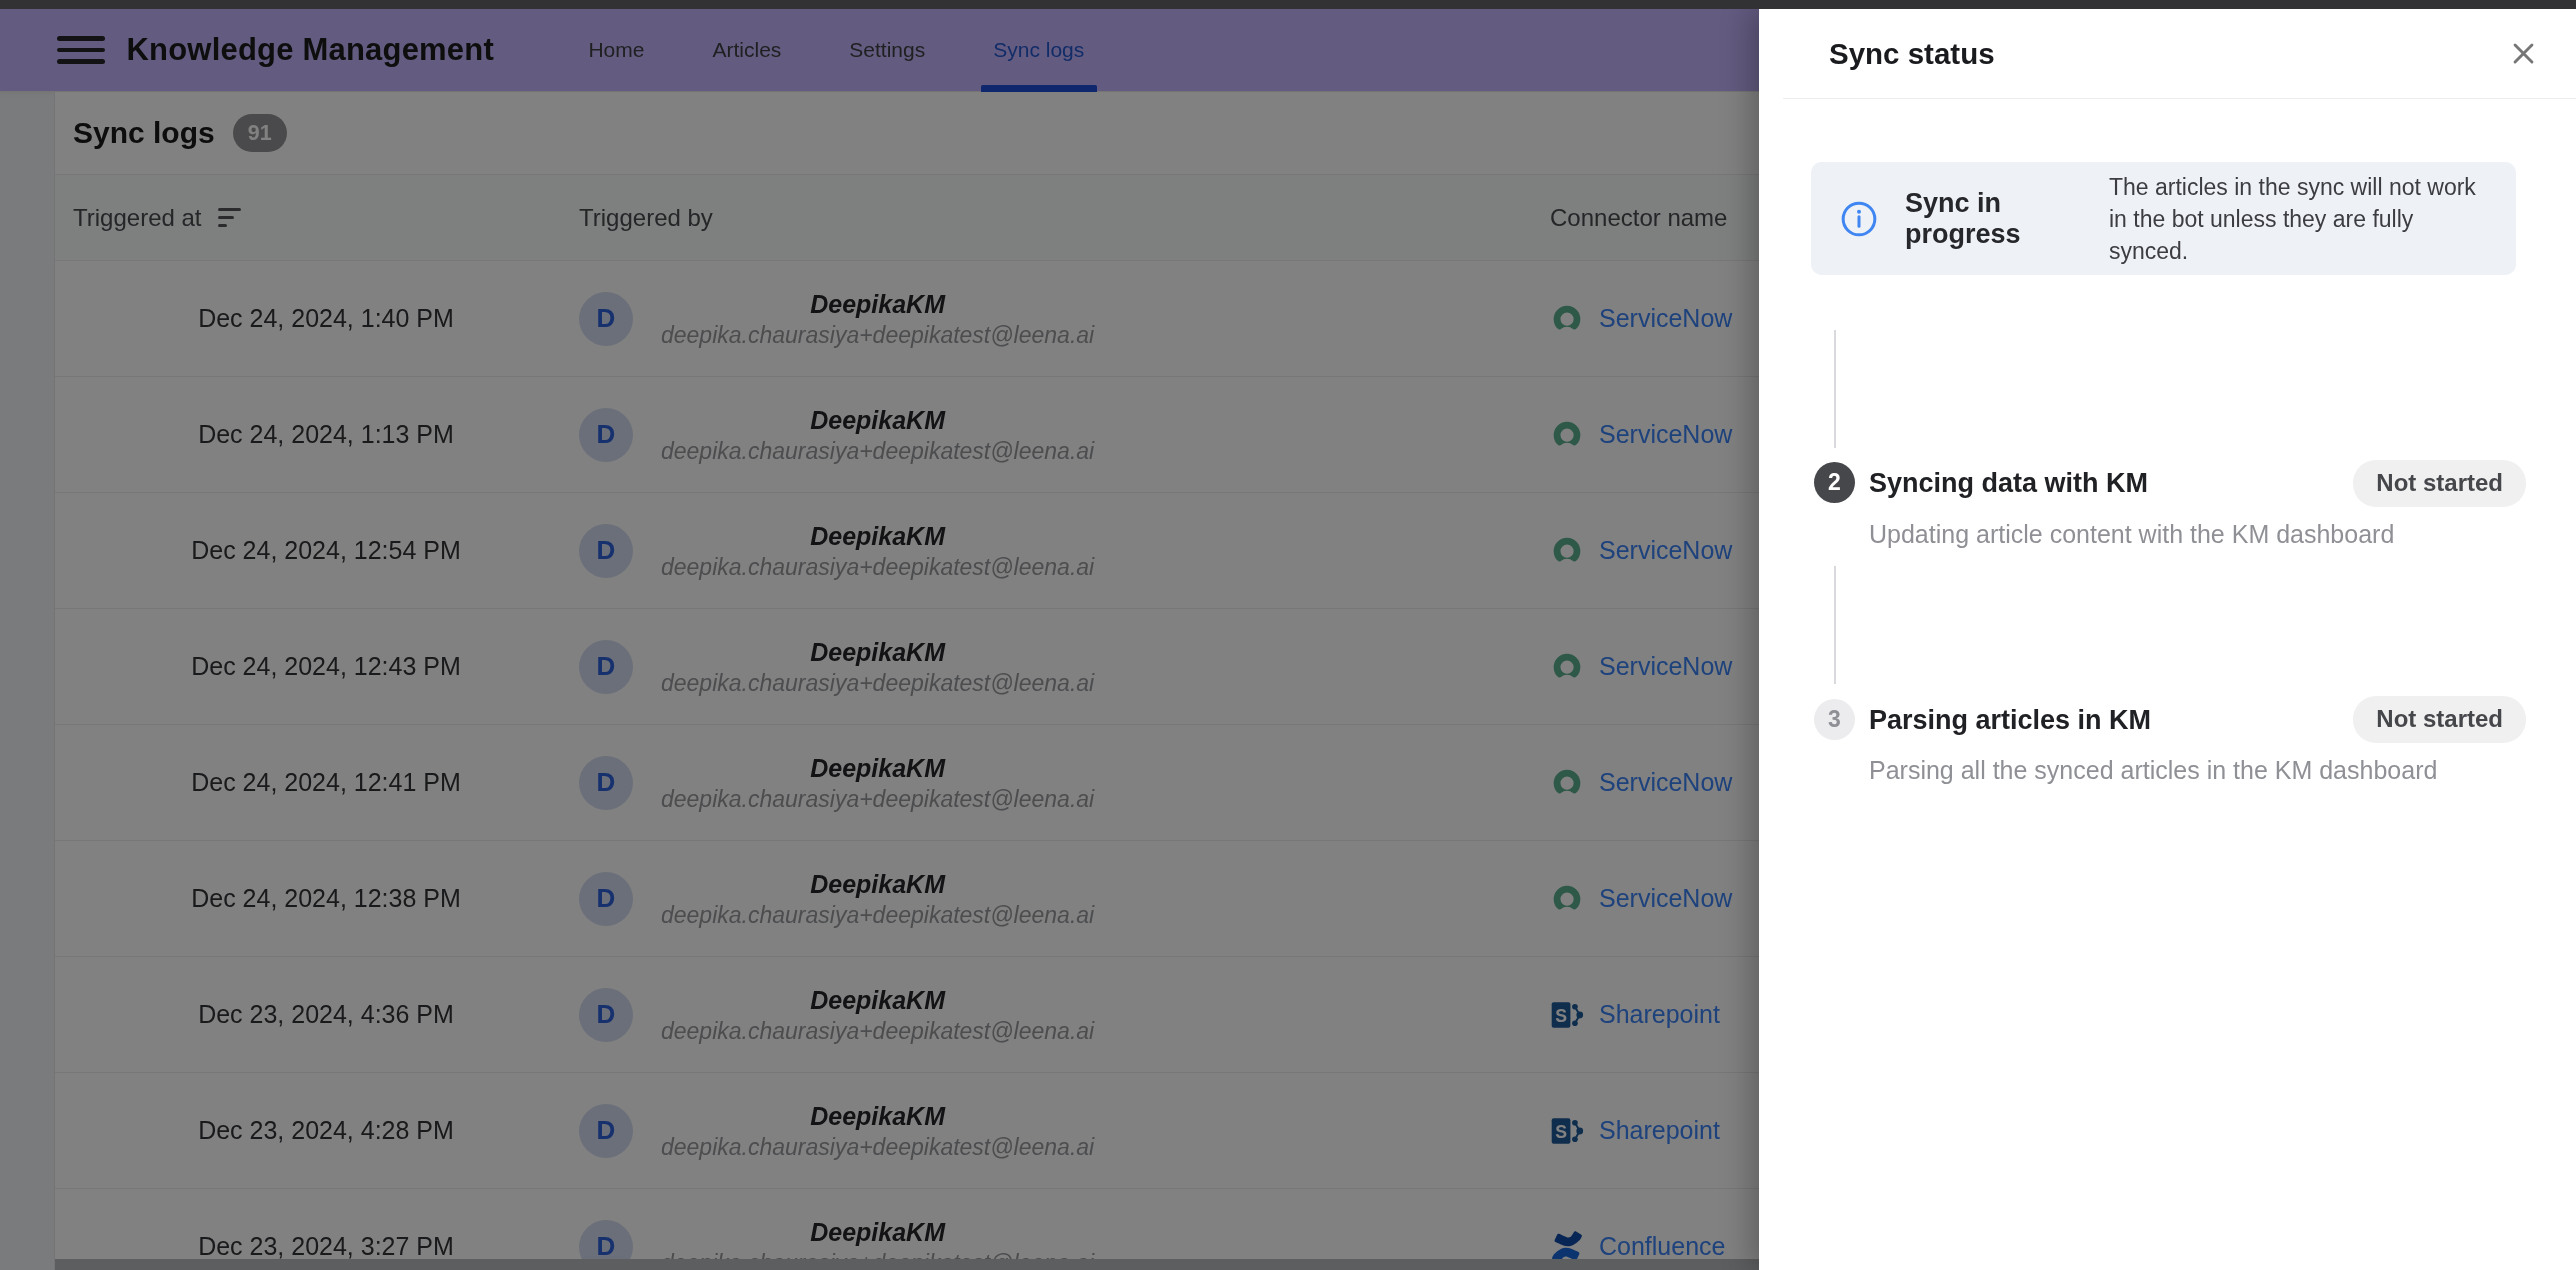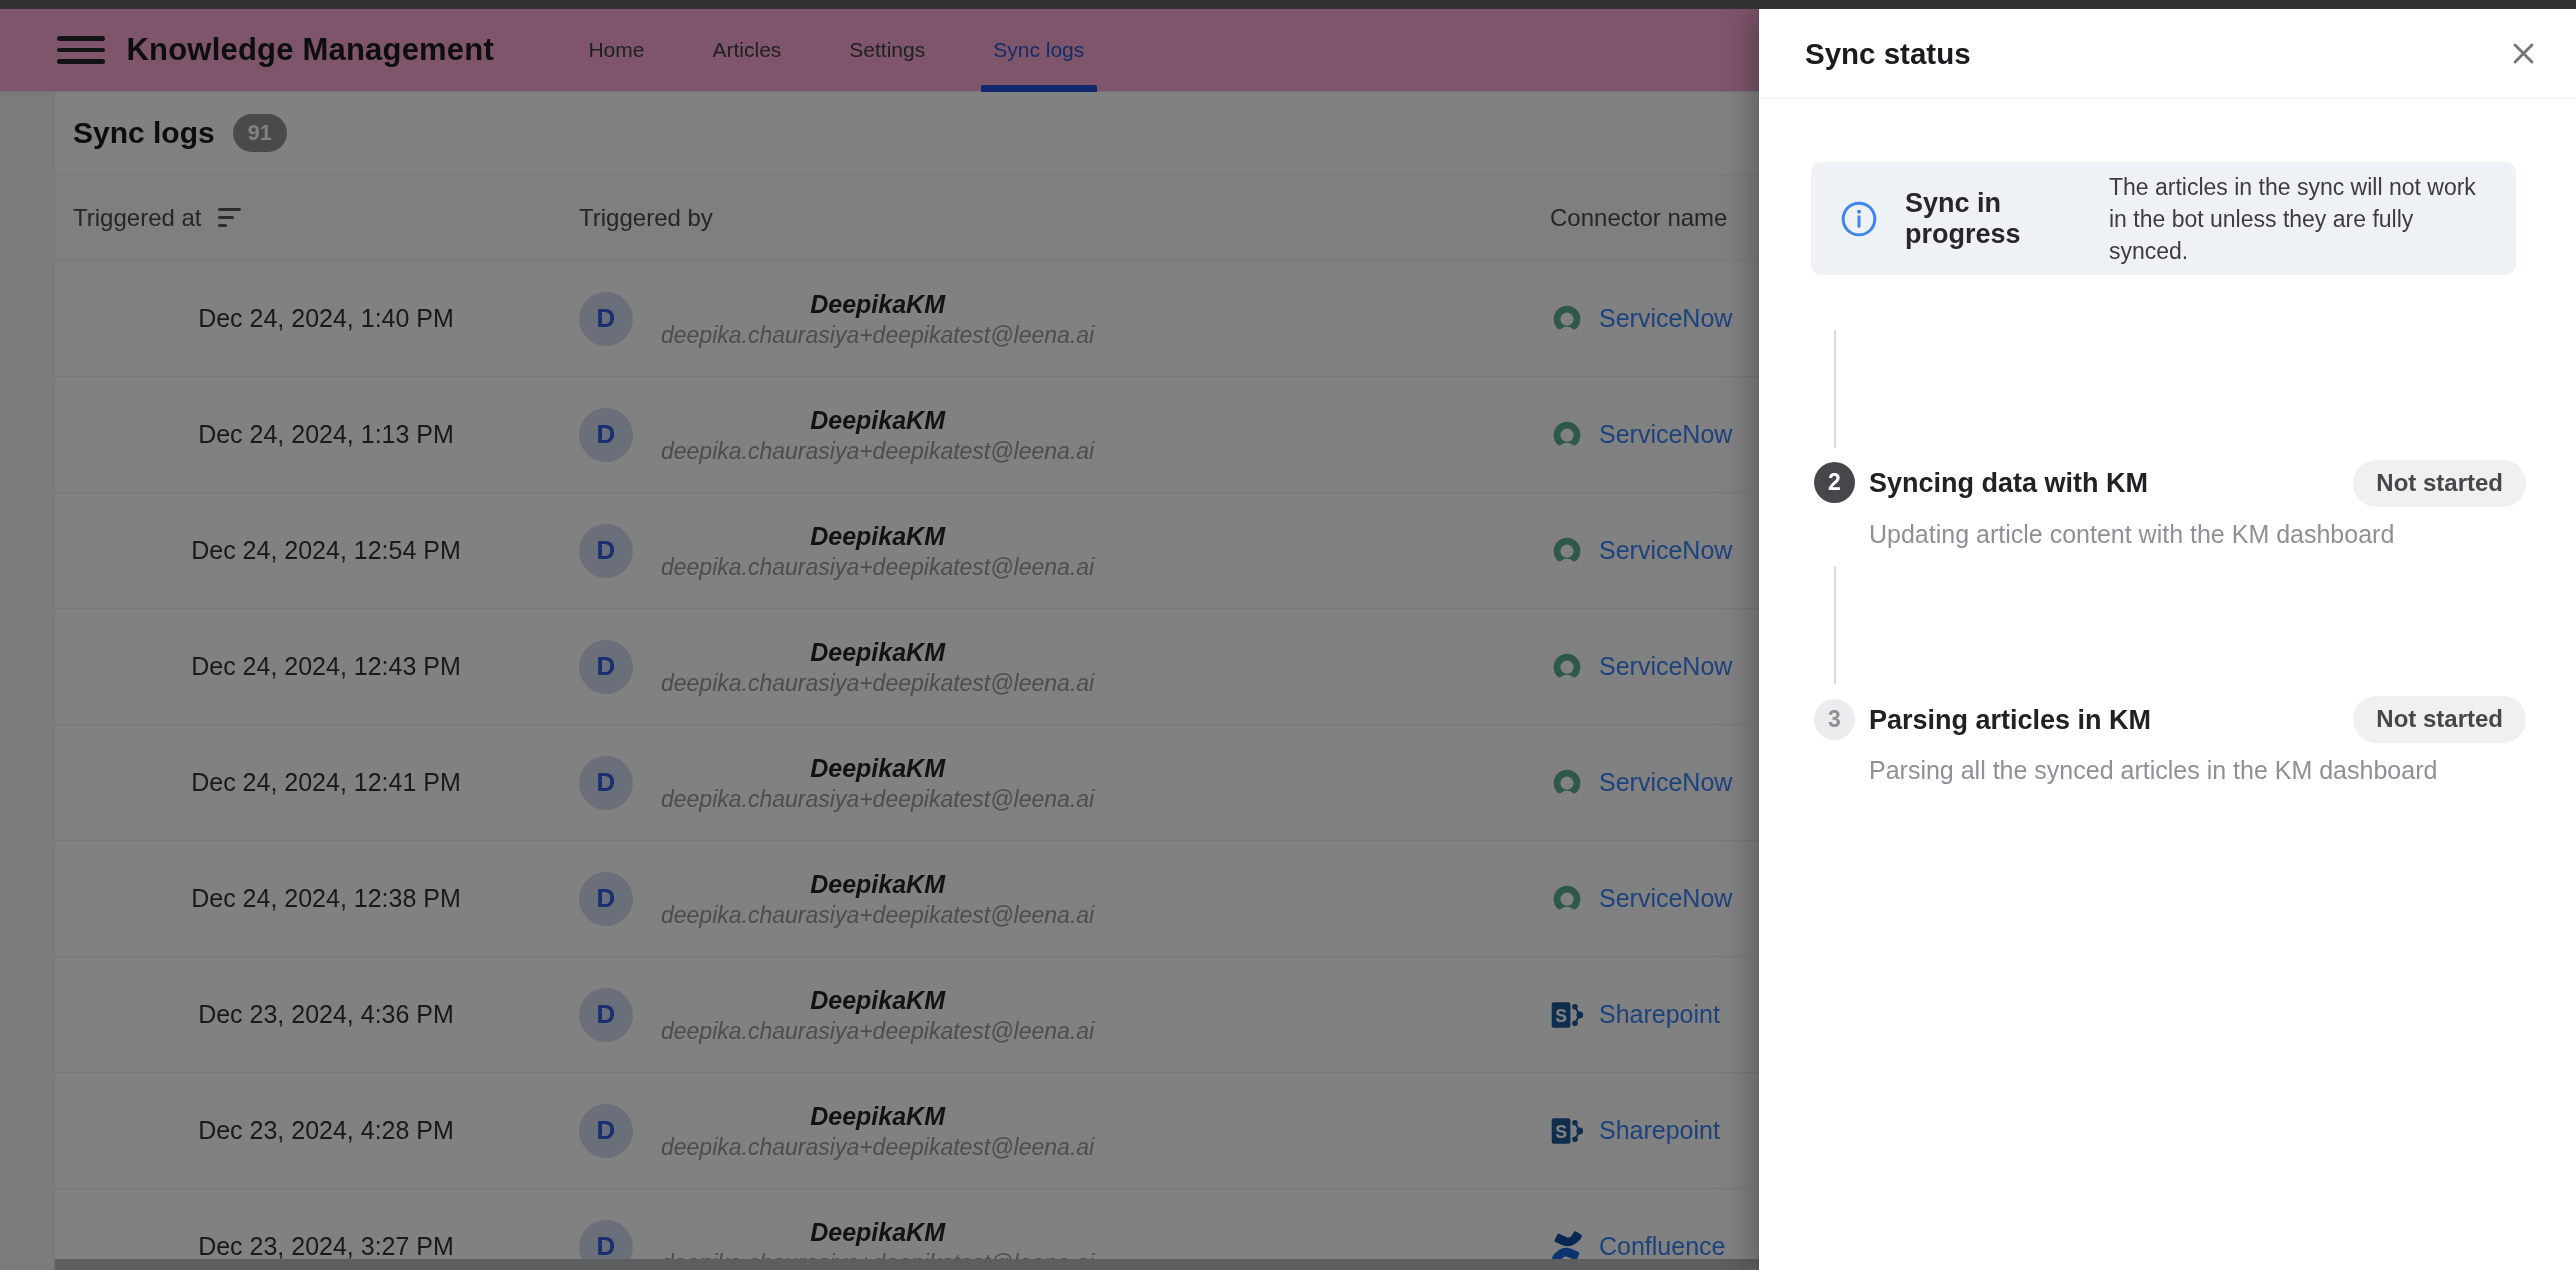--- a/index.html
+++ b/index.html
@@ -11,21 +11,21 @@
   .stage { position:absolute; inset:0; }
 
   
   .top-strip { position:absolute; top:0; left:0; width:2576px; height:9px; background:#323234; z-index:70; }
 
   
   .left-zone { position:absolute; top:0; left:0; width:1759px; height:1271px; background:#f2f3f5; }
 
   .topnav {
     position:absolute; top:9px; left:0; width:100%; height:83px;
-    background:#f9a8d4; border-bottom:0.9px solid #e7e7ea;
+    background:#c4b5fd; border-bottom:0.9px solid #e7e7ea;
     display:flex; align-items:center; padding-left:57px;
     box-shadow:0 1.8px 5.4px rgba(0,0,0,0.05);
   }
   .hamburger { width:48px; height:36px; display:flex; flex-direction:column; justify-content:center; gap:7.2px; cursor:pointer; }
   .hamburger span { display:block; width:48px; height:4.5px; border-radius:2.7px; background:#26262a; }
   .app-title { font-size:31px; font-weight:700; color:#1c1c1e; margin-left:21.5px; letter-spacing:0.2px; }
   .nav-tabs { display:flex; list-style:none; margin-left:82px; height:83px; }
   .nav-tab { position:relative; height:100%; display:flex; align-items:center; padding:0 12.5px; margin-right:43px; font-size:21px; color:#3f4043; cursor:pointer; }
   .nav-tab.active { color:#2457cd; }
   .tab-indicator { position:absolute; left:0; bottom:0; width:100%; height:6.3px; background:#1d4ed8; border-radius:1.8px 1.8px 0 0; }
@@ -76,21 +76,21 @@
   .hscrollbar { position:absolute; bottom:0; left:0; width:1705px; height:11.6px; background:#b9babd; }
 
   
   .overlay { position:absolute; top:0; left:0; width:1759px; height:1271px; background:rgba(0,0,0,0.495); z-index:50; }
 
   
   .panel {
     position:absolute; top:9px; right:0; width:817px; height:1262px;
     background:#ffffff; z-index:60; box-shadow:-9px 0 27px rgba(0,0,0,0.25);
   }
-  .panel-header { height:90px; display:flex; align-items:center; padding:0 32px 0 46px; border-bottom:0.9px solid #ededef; }
+  .panel-header { height:90px; display:flex; align-items:center; padding:0 32px 0 46px; border-bottom:0.9px solid #ededef;margin-left:24px; }
   .panel-title { font-size:29.5px; font-weight:700; color:#1a1b1e; }
   .close-btn { margin-left:auto; width:41px; height:41px; display:flex; align-items:center; justify-content:center; cursor:pointer; }
 
   .banner {
     margin:63px 60px 0 52px; height:113px; background:#eef1f6; border-radius:10.7px;
     display:flex; align-items:center; padding:0 25px 0 29px;
   }
   .banner-icon { width:38px; height:38px; flex:0 0 auto; }
   .banner-title { font-size:27px; font-weight:600; color:#26272b; margin-left:27px; width:204px; flex:0 0 auto; }
   .banner-text { font-size:23px; line-height:32px; color:#3c3d42; width:385px; }

